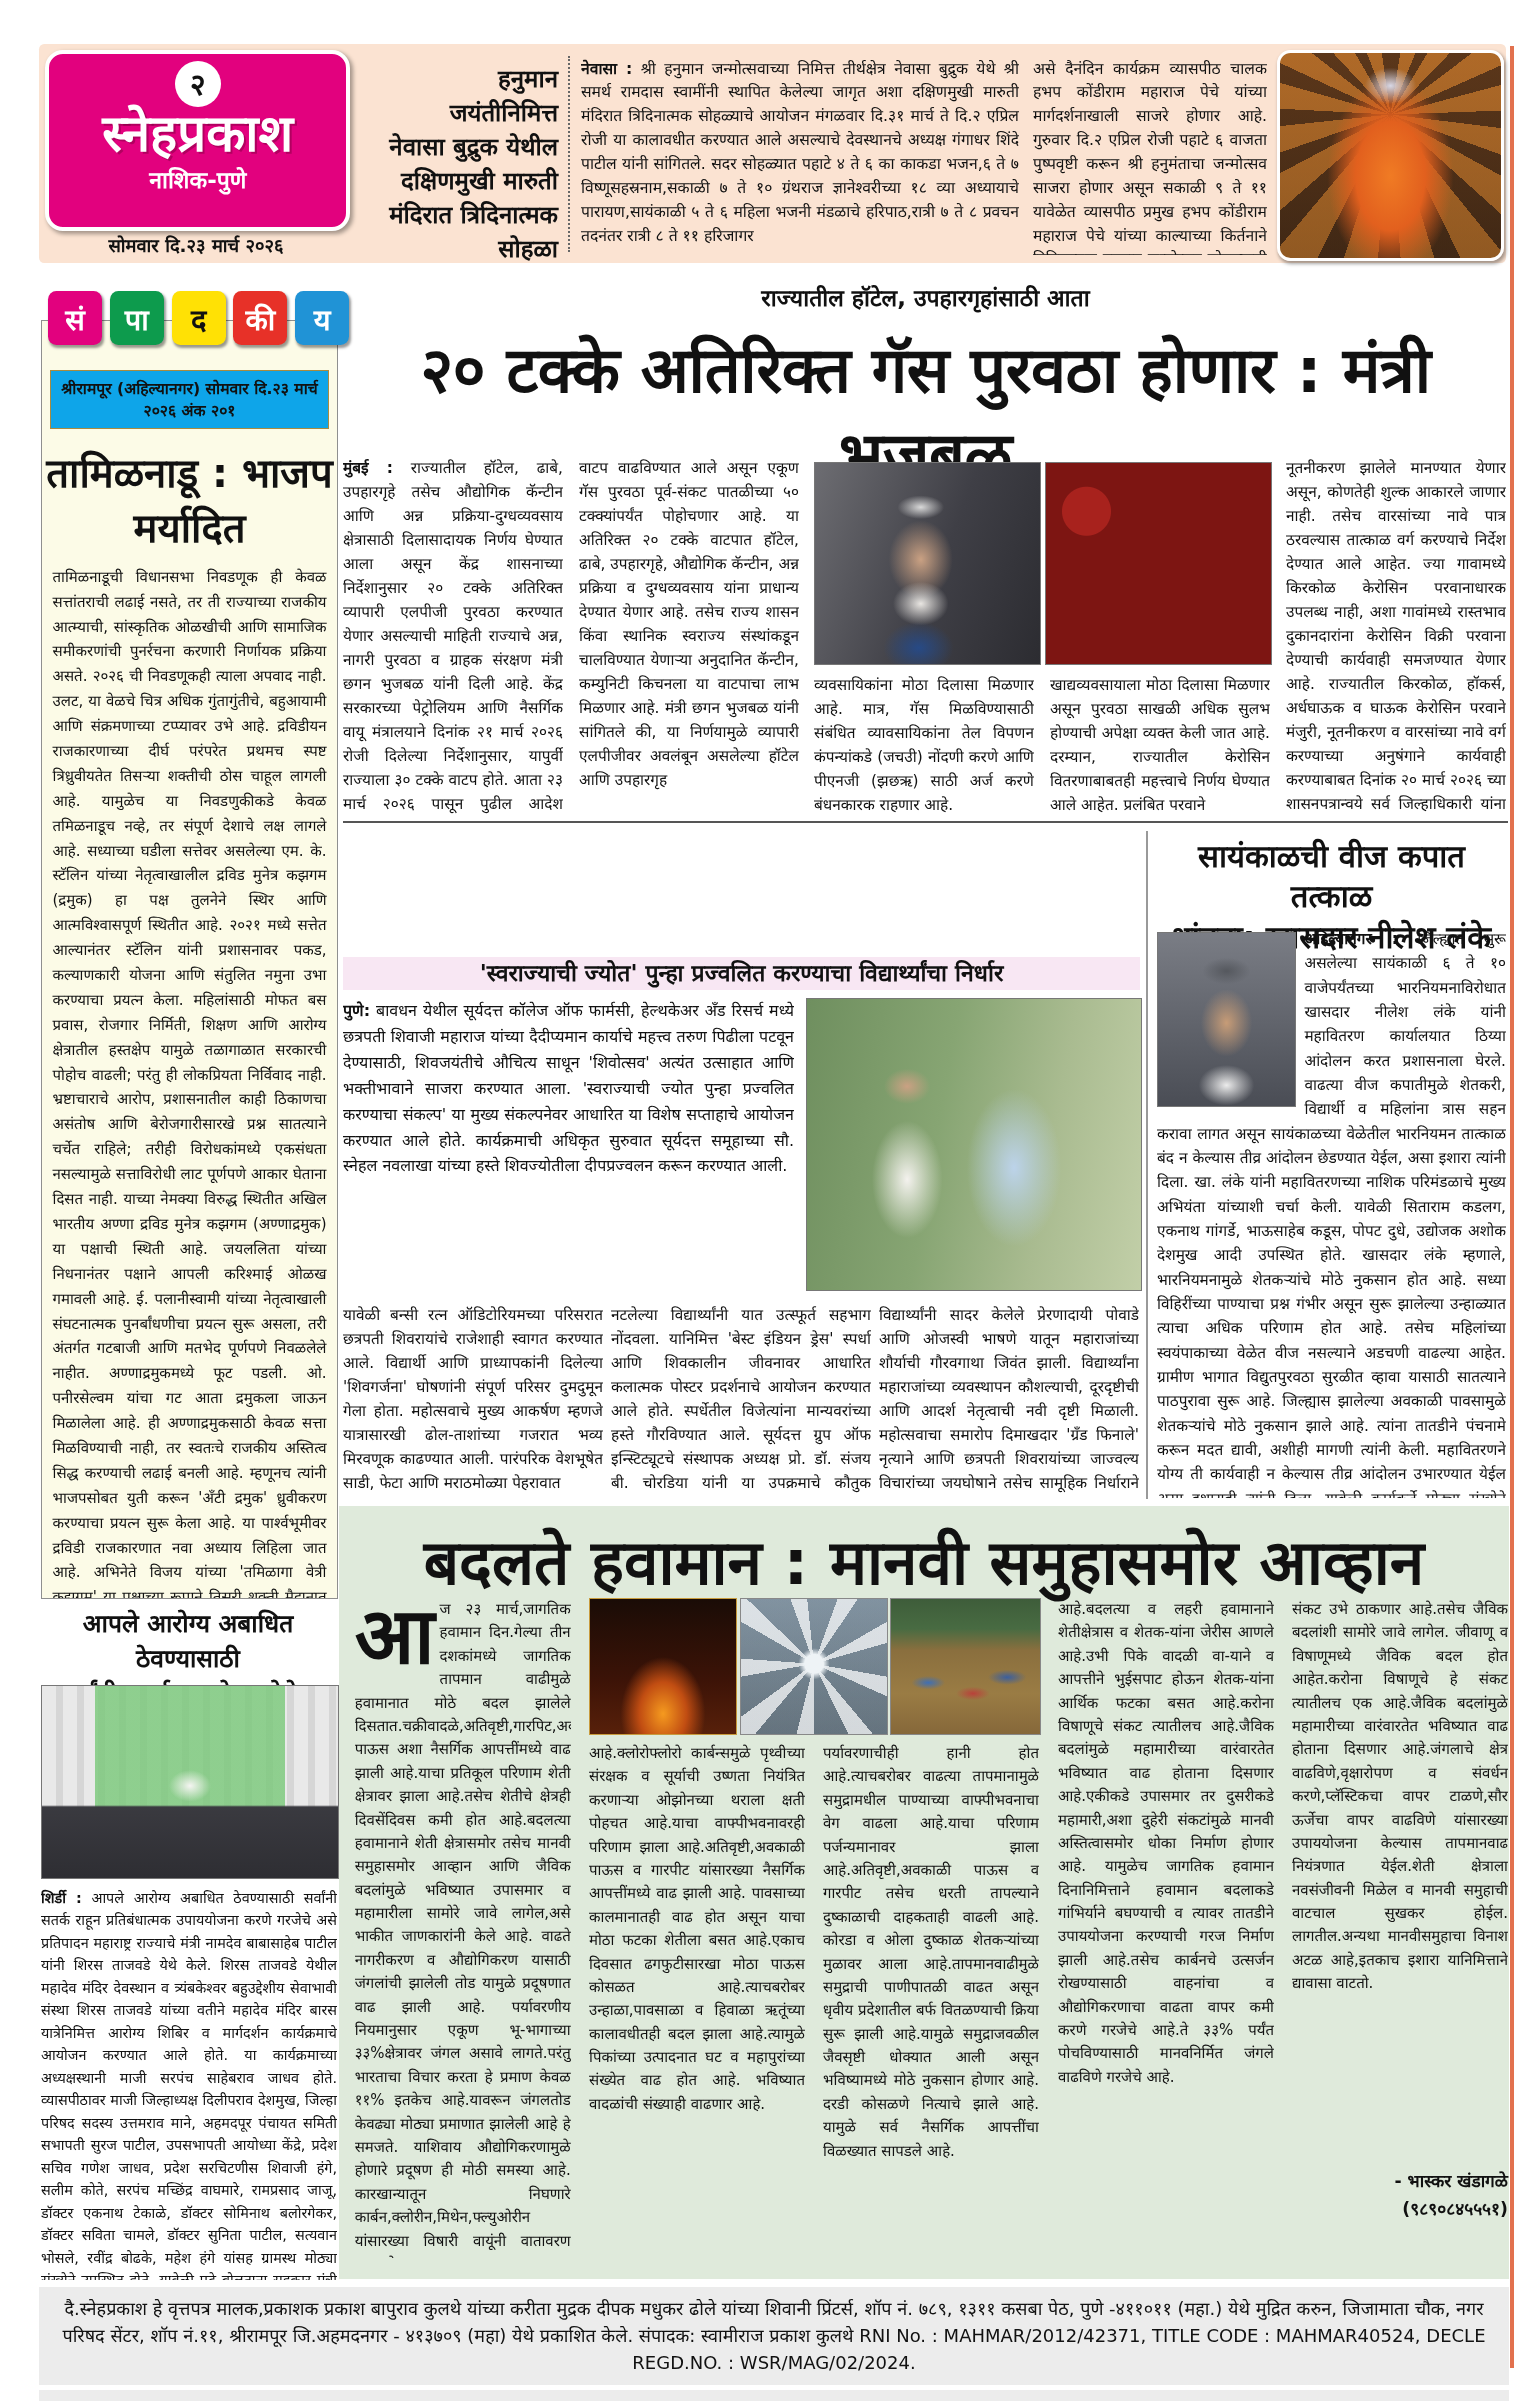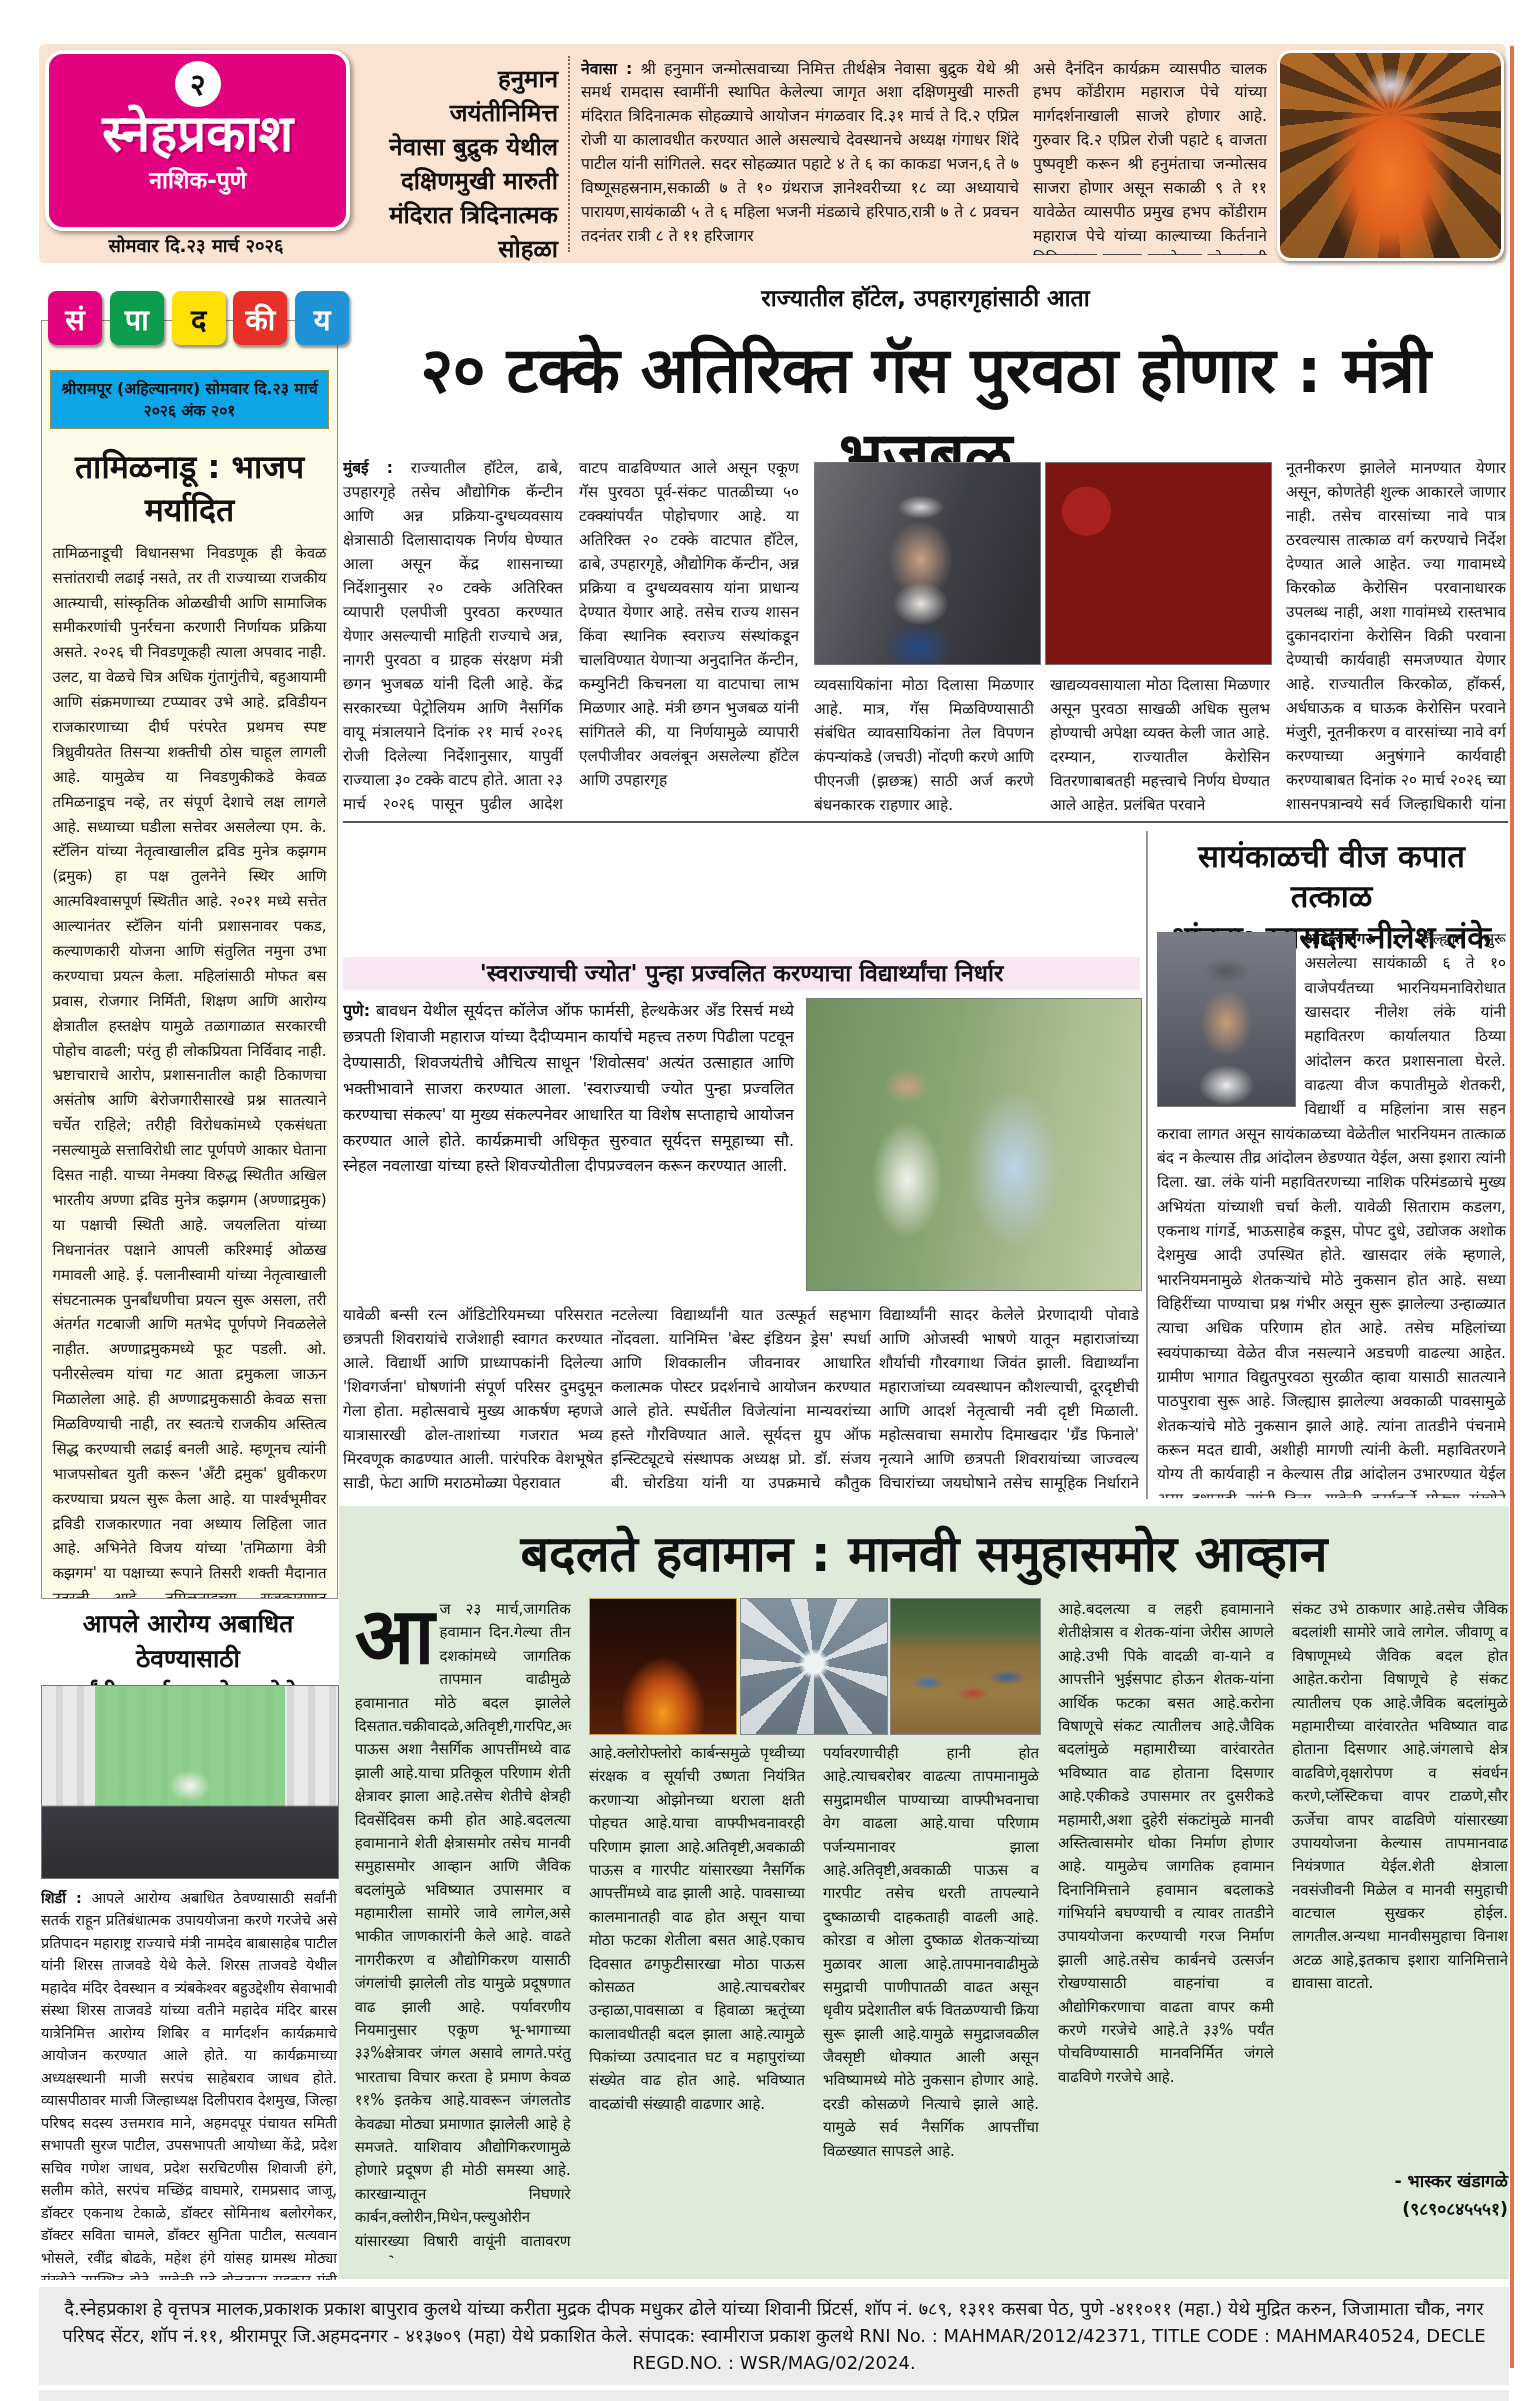--- a/index.html
+++ b/index.html
@@ -33,21 +33,21 @@
   
   .kicker{left:343px;top:281px;width:1165px;text-align:center;font-size:23px;font-weight:800;}
   .gas-headline{left:343px;top:325px;width:1165px;text-align:center;font-size:63px;font-weight:800;letter-spacing:-0.5px;}
 
   
   .ed-box{left:41px;top:320px;width:295px;height:1277px;background:#fcfbe7;border:1.6px solid#8f8f8f;overflow:hidden;}
   .ed-tiles{left:48px;top:291px;display:flex;gap:7.8px;z-index:5;}
   .ed-tile{width:54px;height:54px;border-radius:8.4px;color:#fff;font-size:29px;font-weight:bold;display:flex;align-items:center;justify-content:center;box-shadow:1.6px 2.1px 2.6px rgba(0,0,0,.4);}
   .ed-tile.dark{color:#111;}
   .ed-date{margin:49px 8.4px 0;border:1.6px solid #a98b3f;background:#0ea5e9;text-align:center;font-weight:bold;font-size:15.7px;padding:6.3px 2.1px;}
-  .ed-head{text-align:center;font-size:32px;font-weight:800;margin:15.7px 0 10.5px;}
+  .ed-head{text-align:center;font-size:40px;font-weight:800;margin:15.7px 0 10.5px;}
   .ed-body{padding:0 10.5px;font-size:15px;line-height:1.66;text-align:justify;}
 
   
   .gcol{position:absolute;width:220px;font-size:15.4px;line-height:1.56;text-align:justify;overflow:hidden;}
   .g1{left:343px;top:456px;height:362px;}
   .g2{left:579px;top:456px;height:362px;}
   .g3{left:814px;top:673px;height:145px;}
   .g4{left:1050px;top:673px;height:145px;}
   .g5{left:1286px;top:456px;height:362px;}
   .gas-photos{left:814px;top:462px;width:456px;height:201px;}
@@ -89,21 +89,21 @@
   .lk-body{left:1157px;top:927px;width:349px;height:571px;font-size:15.4px;line-height:1.58;text-align:justify;overflow:hidden;}
   .lk-photo{float:left;width:137px;height:173px;margin:5.2px 8.4px 3.1px 0;border:0.5px solid #777;
     background:
       radial-gradient(ellipse 37px 27px at 50% 88%,#ececec 0%,rgba(236,236,236,0) 75%),
       radial-gradient(ellipse 32px 42px at 50% 52%,#c79c77 0%,rgba(199,156,119,0) 80%),
       radial-gradient(ellipse 30px 16.7px at 50% 22%,#55585e 0%,rgba(85,88,94,0) 80%),
       linear-gradient(#7a7d85,#4a4d55);}
 
   
   .climate{left:339px;top:1506px;width:1170px;height:773px;background:#dfeadb;}
-  .cl-head{position:absolute;left:0;top:11.5px;width:100%;text-align:center;font-weight:800;font-size:50px;}
+  .cl-head{position:absolute;left:0;top:11.5px;width:100%;text-align:center;font-weight:800;font-size:62px;}
   .clcol{position:absolute;width:216px;font-size:15px;line-height:1.56;text-align:justify;overflow:hidden;}
   .cl1{left:15.7px;top:92px;height:660px;}
   .cl2{left:250px;top:236px;height:516px;}
   .cl3{left:484px;top:236px;height:516px;}
   .cl4{left:719px;top:92px;height:660px;}
   .cl5{left:953px;top:92px;height:565px;}
   .cl-drop{float:left;font-size:78px;line-height:.9;font-weight:bold;margin:3.1px 5.2px 0 0;}
   .cl-imgs{position:absolute;left:250px;top:92px;width:450px;height:135px;}
   .img-fire{position:absolute;left:0;top:0;width:146px;height:135px;border:1px solid #c89b3c;
     background:radial-gradient(ellipse 47px 63px at 50% 85%,#f59a1f 0%,#c14d12 50%,rgba(0,0,0,0) 90%),linear-gradient(#1a0c06,#3c1307 60%,#57200a);}

